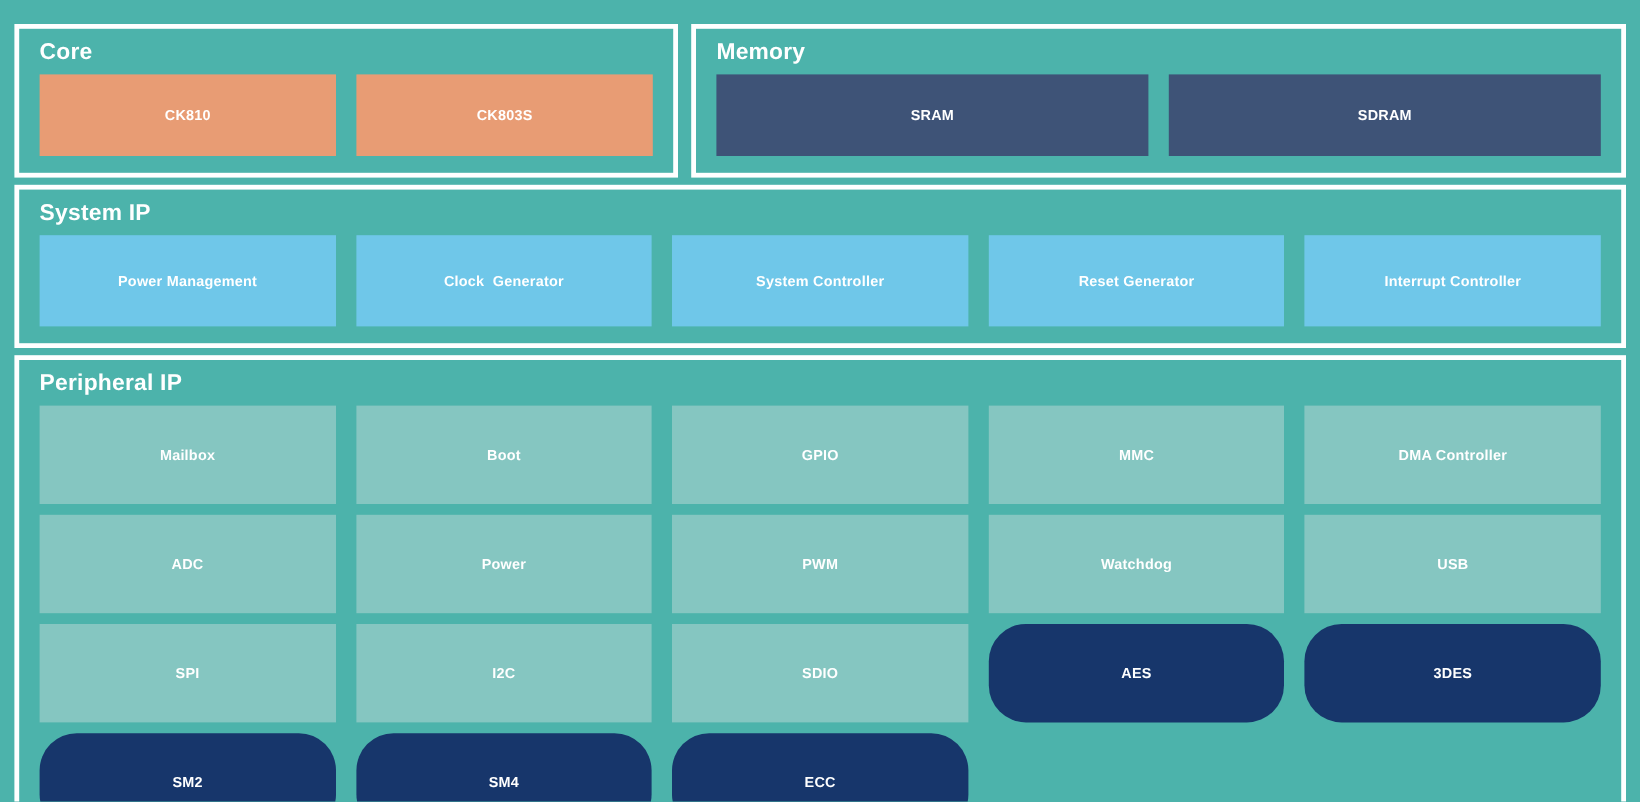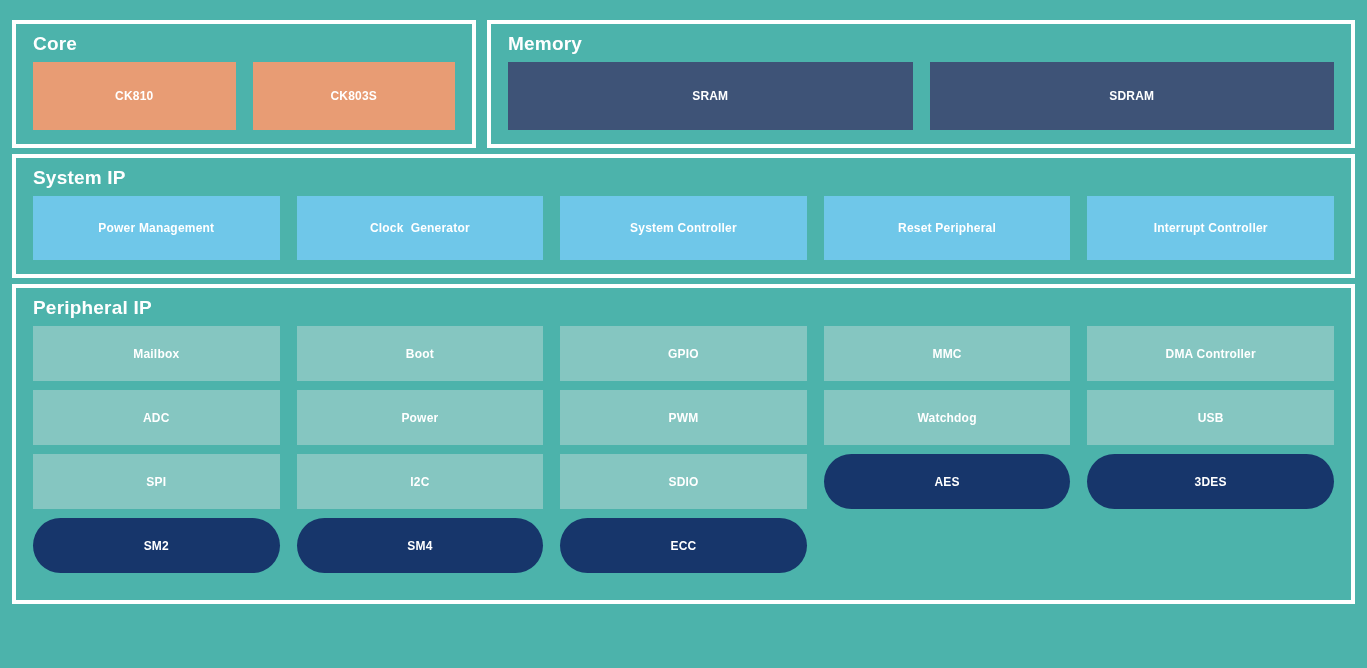--- a/index.html
+++ b/index.html
@@ -34,47 +34,47 @@
     font-weight: bold;
     font-size: 19px;
     line-height: 24px;
     margin: 0 0 6px 0;
     letter-spacing: 0.2px;
   }
   .top-row {
     display: flex;
     gap: 11px;
   }
-  .core-section { width: 464px; flex: none; display: flex; flex-direction: column; }
+  .core-section { width: 553px; flex: none; display: flex; flex-direction: column; }
   .memory-section { flex: 1; display: flex; flex-direction: column; }
   .block-row {
     display: flex;
     gap: 17px;
   }
   .block {
     flex: 1;
     height: 68px;
     display: flex;
     align-items: center;
     justify-content: center;
     color: var(--text, #FFFFFF);
     font-weight: bold;
     font-size: 12px;
     white-space: pre;
     letter-spacing: 0.2px;
   }
   .core-block { background: var(--core, #E89C74); }
   .memory-block { background: var(--memory, #3E5377); }
-  .system-block { background: var(--system, #6FC7E9); height: 64px; }
+  .system-block { background: var(--system, #6FC7E9); height: 76px; }
   .periph-grid {
     display: grid;
     grid-template-columns: repeat(5, 1fr);
     gap: 9px 17px;
   }
-  .periph-block { background: var(--periph, #85C6C1); height: 55px; flex: none; }
+  .periph-block { background: var(--periph, #85C6C1); height: 82px; flex: none; }
   .secure-block { background: var(--secure, #17366B); border-radius: 31px; }
   .empty-cell { background: transparent; }
 </style>
 </head>
 <body style="--bg: #4CB3AB; --border: #FFFFFF; --core: #E89C74; --memory: #3E5377; --system: #6FC7E9; --periph: #85C6C1; --secure: #17366B; --text: #FFFFFF;">
 
 <div class="page">
 
   <div class="top-row">
 
@@ -95,21 +95,21 @@
     </div>
 
   </div>
 
   <div class="section">
     <div class="section-title">System IP</div>
     <div class="block-row">
       <div class="block system-block">Power Management</div>
       <div class="block system-block">Clock  Generator</div>
       <div class="block system-block">System Controller</div>
-      <div class="block system-block">Reset Peripheral</div>
+      <div class="block system-block">Reset Generator</div>
       <div class="block system-block">Interrupt Controller</div>
     </div>
   </div>
 
   <div class="section">
     <div class="section-title">Peripheral IP</div>
     <div class="periph-grid">
 
       <div class="block periph-block">Mailbox</div>
       <div class="block periph-block">Boot</div>

